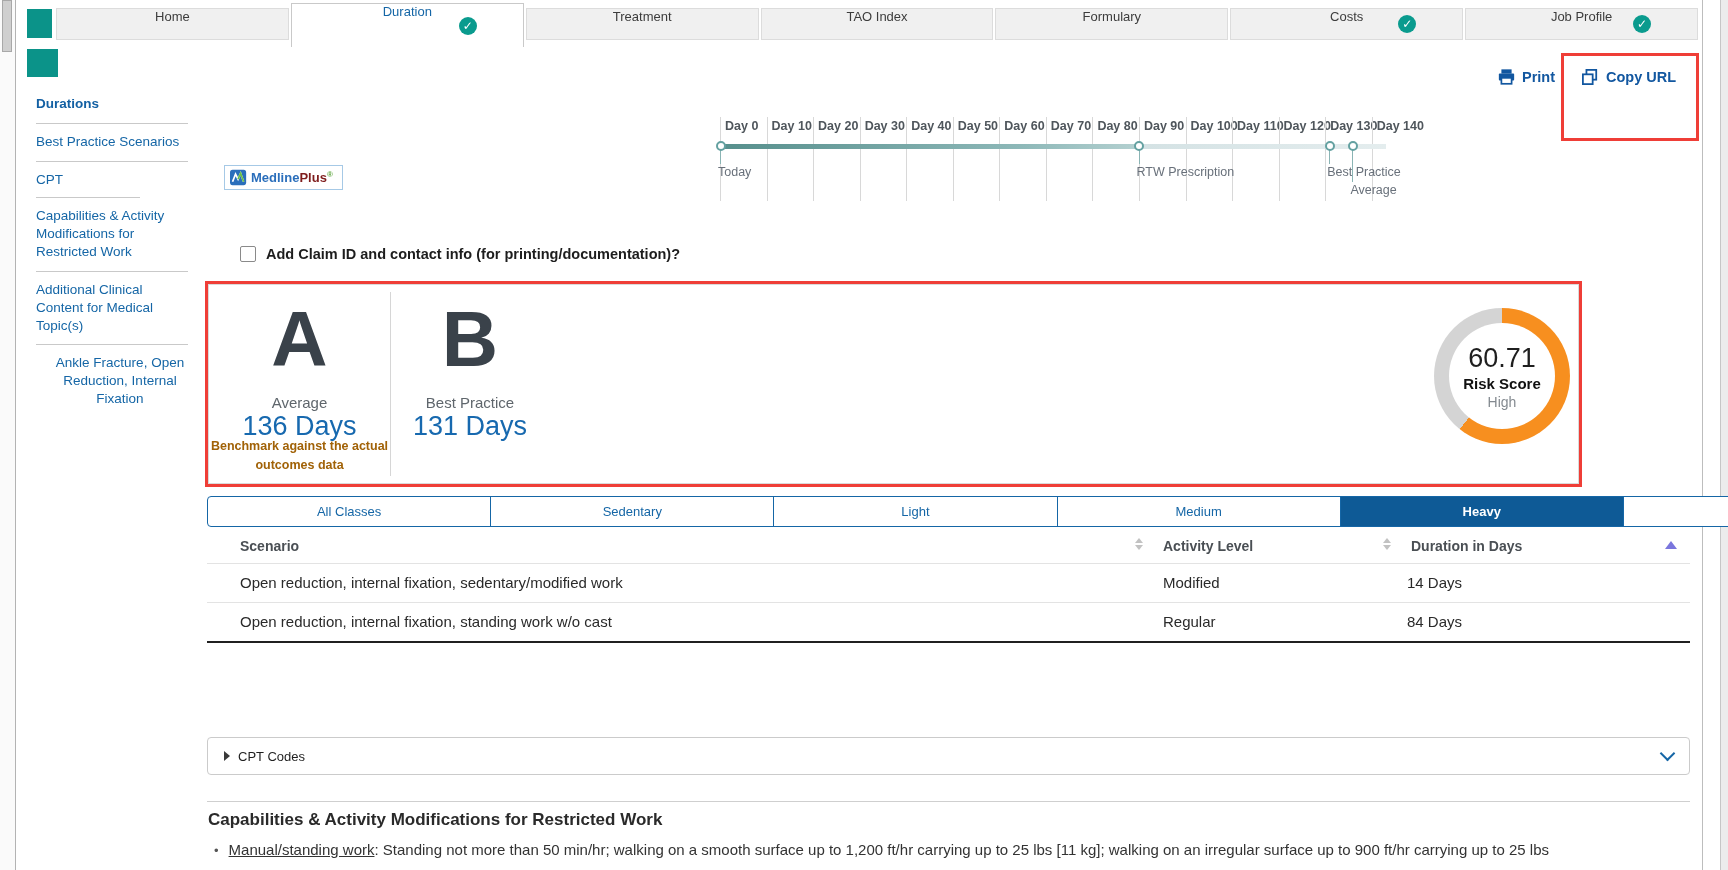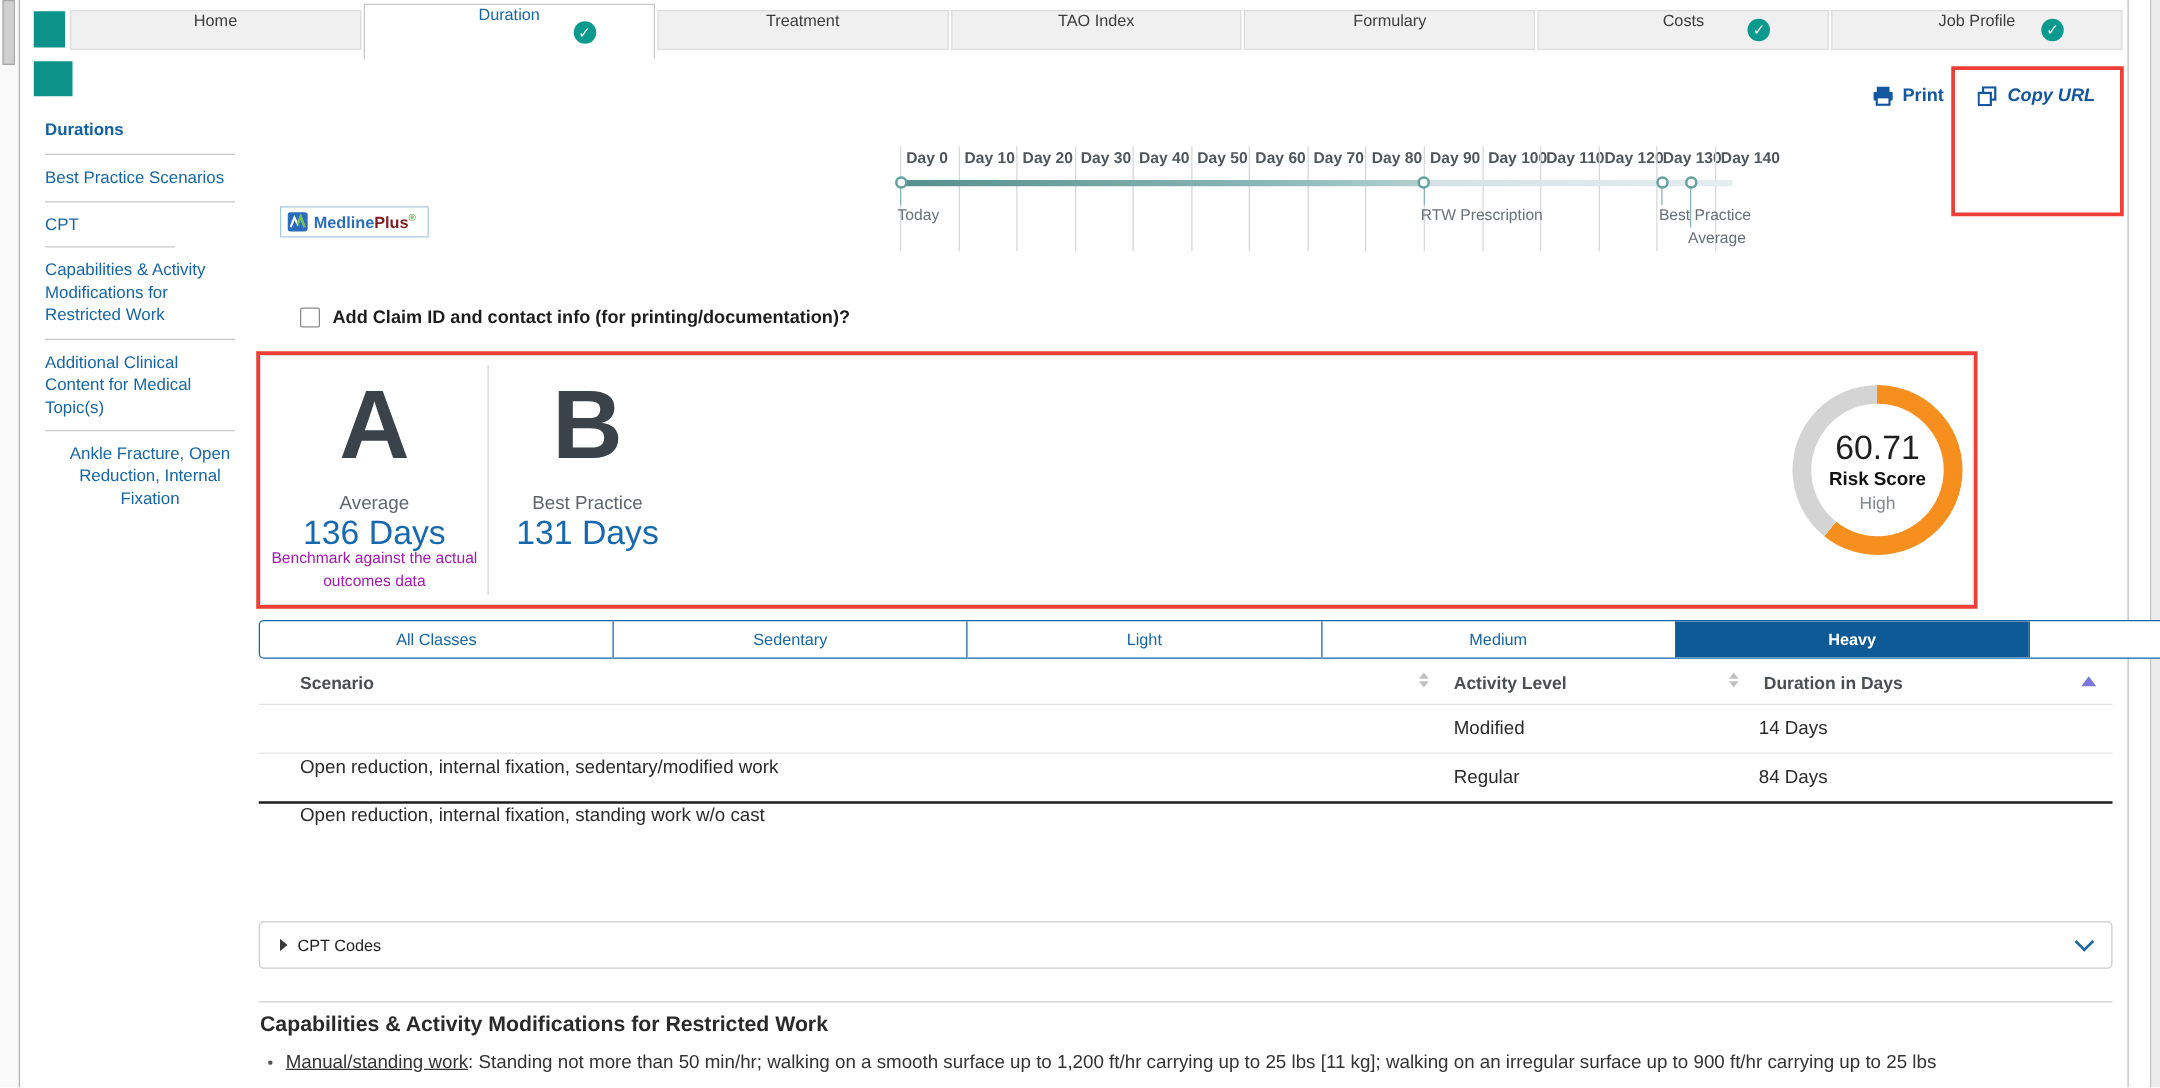--- a/index.html
+++ b/index.html
@@ -43,38 +43,38 @@
   .tl-tick span{position:absolute;left:4px;top:2px;font-size:12.5px;font-weight:bold;color:#4f565c;white-space:nowrap;}
   .tl-bar{position:absolute;left:0;top:29px;height:5px;width:666px;
         background:linear-gradient(90deg,#568f8c 0px,#8db8b8 300px,#b3d0d0 416px,#d4e2e4 422px,#e4edee 666px);}
   .tl-dot{position:absolute;top:26px;width:10px;height:10px;border:2px solid #64a1a1;border-radius:50%;background:#fff;box-sizing:border-box;}
   .tl-stem{position:absolute;top:35px;width:1px;background:#8ab4b4;}
   .tl-mlabel{position:absolute;font-size:12.5px;color:#68707a;white-space:nowrap;}
 
   
   .print-link{position:absolute;left:1498px;top:69px;display:flex;align-items:center;gap:7px;
         color:#1257a0;font-size:14.5px;font-weight:bold;cursor:pointer;}
-  .copyurl-annotation{position:absolute;left:1561px;top:53px;width:138px;height:120px;border:3px solid #ef3e37;box-sizing:border-box;font-style:italic;}
+  .copyurl-annotation{position:absolute;left:1561px;top:53px;width:138px;height:88px;border:3px solid #ef3e37;box-sizing:border-box;}
   .copyurl-link{display:flex;align-items:center;gap:8px;color:#1257a0;font-weight:bold;font-size:14.5px;margin:13px 0 0 18px;cursor:pointer;}
 
   
   .claim-row{position:absolute;left:240px;top:246px;display:flex;align-items:center;gap:10px;}
   .claim-checkbox{width:14px;height:14px;border:1px solid #8a8a8a;background:#fff;border-radius:2px;cursor:pointer;}
   .claim-label{font-size:14.5px;font-weight:bold;color:#1d1d1d;}
 
   
   .stats-wrap{position:absolute;left:205px;top:281px;width:1377px;height:206px;border:3px solid #ef3e37;background:#fff;box-sizing:border-box;}
   .stats-inner{position:absolute;inset:0;border:1px solid #dadada;box-sizing:border-box;}
   .stat-col{position:absolute;top:0;height:200px;text-align:center;}
   .stat-col-a{left:0;width:183px;}
   .stat-col-b{left:183px;width:158px;}
   .stat-letter{position:absolute;top:16px;left:0;right:0;font-size:78px;font-weight:800;color:#3a424a;line-height:1;}
   .stat-label{position:absolute;top:110px;left:0;right:0;font-size:15px;color:#5f666c;}
   .stat-value{position:absolute;top:127px;left:0;right:0;font-size:27px;color:#1769af;}
-  .stat-desc{position:absolute;top:153px;left:0;right:0;font-size:12.5px;color:#a21caf;line-height:1.55;}
+  .stat-desc{position:absolute;top:153px;left:0;right:0;font-size:12.5px;color:#a16207;line-height:1.55;font-weight:bold;}
   .stat-divider{position:absolute;left:182px;top:8px;bottom:8px;width:1px;background:#d6d6d6;}
   .gauge{position:absolute;left:1226px;top:24px;width:136px;height:136px;border-radius:50%;}
   .gauge-inner{position:absolute;inset:15px;background:#fff;border-radius:50%;display:flex;flex-direction:column;align-items:center;justify-content:center;}
   .gauge-score{font-size:27px;color:#1f1f1f;}
   .gauge-label{font-size:15px;font-weight:bold;color:#111;margin-top:1px;}
   .gauge-level{font-size:14px;color:#848a90;margin-top:2px;}
 
   
   .class-tabs{position:absolute;left:207px;top:496px;width:1700px;height:31px;display:flex;border:1px solid #1566a6;
         border-radius:4px;overflow:hidden;box-sizing:border-box;background:#fff;}
@@ -90,21 +90,21 @@
   .th-duration{position:absolute;left:1204px;top:9px;}
   .sort-pair{position:absolute;top:9px;display:flex;flex-direction:column;gap:2px;cursor:pointer;}
   .sort-pair i{width:0;height:0;border-left:4px solid transparent;border-right:4px solid transparent;}
   .sort-up{border-bottom:5px solid #c2c2c2;}
   .sort-down{border-top:5px solid #c2c2c2;}
   .sort-pair1{left:928px;} .sort-pair2{left:1176px;}
   .sort-active{position:absolute;left:1458px;top:12px;width:0;height:0;border-left:6px solid transparent;border-right:6px solid transparent;
         border-bottom:8px solid #7a76dd;cursor:pointer;}
   .tbl-row{position:relative;height:38px;border-top:1px solid #e3e3e3;font-size:15px;color:#2a2a2a;}
   .tbl-row:last-child{border-bottom:2px solid #202020;}
-  .td-scenario{position:absolute;left:33px;top:10px;margin-top:31px;}
+  .td-scenario{position:absolute;left:33px;top:10px;}
   .td-activity{position:absolute;left:956px;top:10px;}
   .td-duration{position:absolute;left:1200px;top:10px;}
 
   
   .codes-heading{position:absolute;left:208px;top:684px;font-size:26px;color:#5b6065;}
   .cpt-box{position:absolute;left:207px;top:737px;width:1483px;height:38px;border:1px solid #cbcbcb;border-radius:4px;
         display:flex;align-items:center;padding:0 16px;box-sizing:border-box;cursor:pointer;background:#fff;}
   .cpt-caret{width:0;height:0;border-top:5px solid transparent;border-bottom:5px solid transparent;border-left:6px solid #3a3a3a;margin-right:8px;}
   .cpt-label{font-size:13px;color:#1f1f1f;}
   .cpt-chevron{margin-left:auto;width:9px;height:9px;border-right:2px solid #1566a6;border-bottom:2px solid #1566a6;

